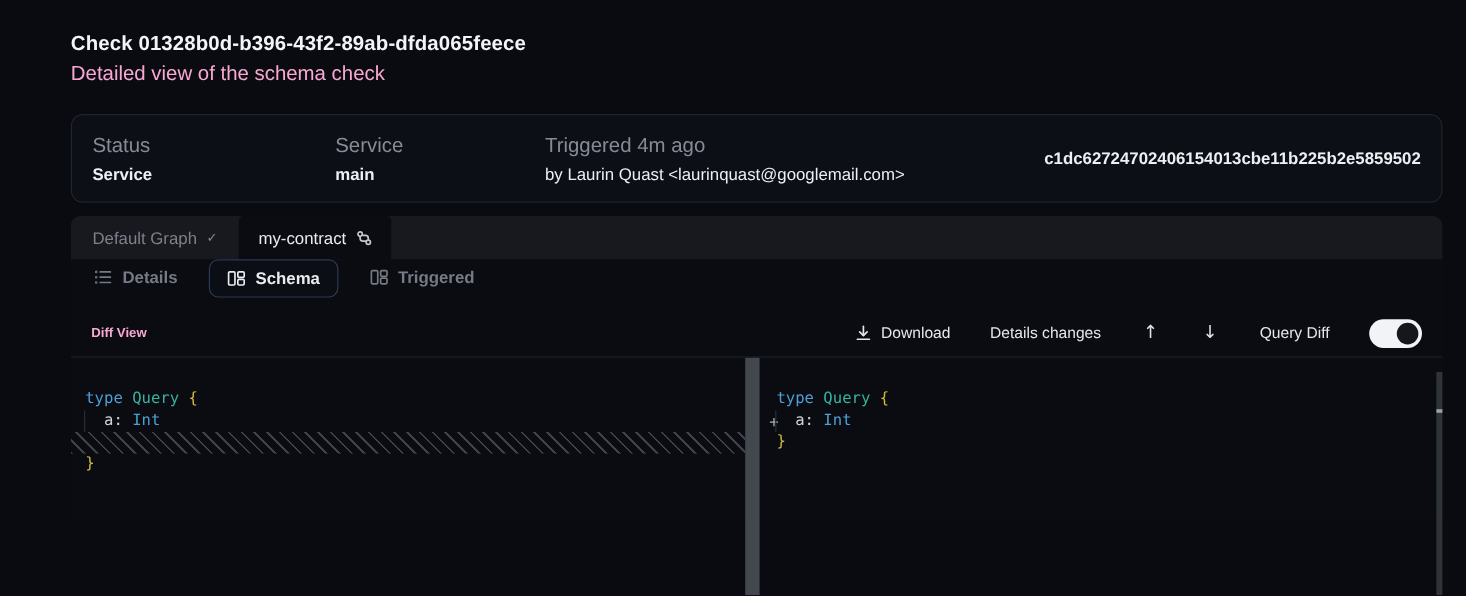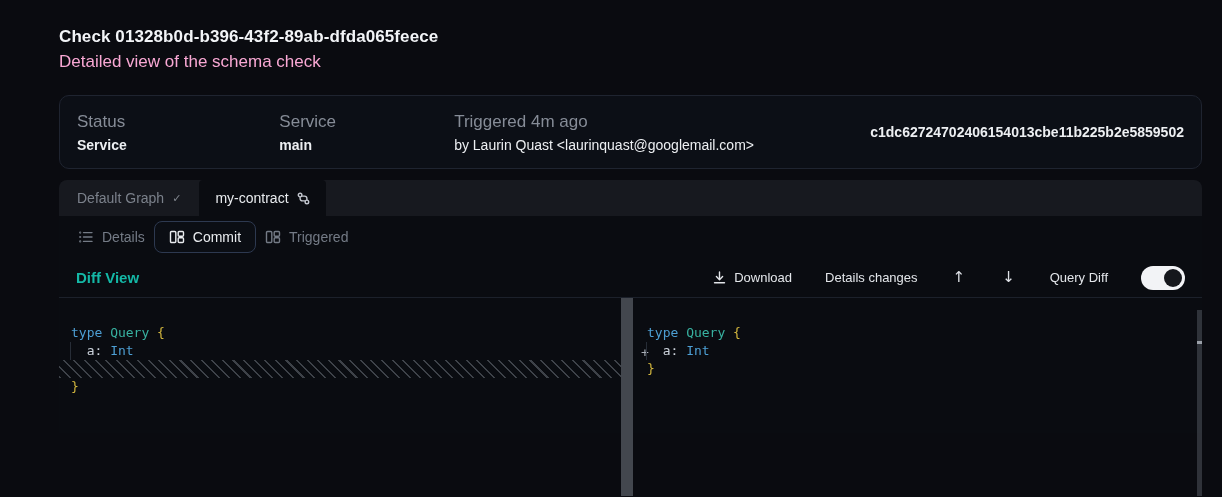--- a/index.html
+++ b/index.html
@@ -36,38 +36,38 @@
   .graph-tabs { display:flex; height:36px; background:#17191f; border-radius:8px 8px 0 0; }
   .graph-tab {
     display:flex; align-items:center; gap:8px; padding:0 18px;
     font-size:14px; color:#7b818b; cursor:pointer; white-space:nowrap;
   }
   .graph-tab .check { font-size:11px; color:#82878f; }
   .graph-tab.active { background:#0a0c11; color:#e9ecef; border-radius:4px 4px 0 0; padding:0 16px; }
   .graph-tab.active svg { stroke:#c3c7cf; }
 
   
-  .view-tabs { display:flex; align-items:center; height:42px; padding-left:17px; gap:7px; }
+  .view-tabs { display:flex; align-items:flex-start; height:42px; padding-left:17px; gap:24px;font-weight:bold; }
   .view-tab {
     display:flex; align-items:center; gap:8px; font-size:14px;
     color:#747b86; cursor:pointer; padding:7px 2px; white-space:nowrap;
   }
   .view-tab svg { stroke:#747b86; }
   .view-tab.selected {
     color:#e9ecef; background:#0b0e14;
     border:1px solid #2d3950; border-radius:8px; padding:7px 14px;
   }
   .view-tab.selected svg { stroke:#e9ecef; }
 
   
   .diff-toolbar {
     height:40px; display:flex; align-items:center; justify-content:space-between;
     padding:0 17px; border-bottom:1px solid #1c212b;
   }
-  .diff-title { font-size:15px; font-weight:700; color:#14b8a6; }
+  .diff-title { font-size:11px; font-weight:700; color:#f9a8d4; }
   .toolbar-actions { display:flex; align-items:center; gap:33px; }
   .tb-btn {
     display:flex; align-items:center; gap:7px; background:none; border:none;
     color:#e3e6ea; font-size:13px; font-family:inherit; cursor:pointer;
   }
   .tb-btn svg { stroke:#e3e6ea; }
   .tb-label { font-size:13px; color:#e3e6ea; }
   .tb-arrow {
     background:none; border:none; color:#dfe2e7; font-size:15px; line-height:1;
     cursor:pointer; padding:2px; font-family:"DejaVu Sans", sans-serif;
@@ -178,21 +178,21 @@
             <path d="M5.5 3.6 H14 M5.5 8 H14 M5.5 12.4 H14"></path>
           </svg>
           <span>Details</span>
         </div>
         <div class="view-tab selected">
           <svg width="16" height="16" viewBox="0 0 16 16">
             <rect x="1.5" y="2.5" width="5.3" height="11" rx="1"></rect>
             <rect x="9.2" y="2.5" width="5.3" height="4.7" rx="1"></rect>
             <rect x="9.2" y="8.8" width="5.3" height="4.7" rx="1"></rect>
           </svg>
-          <span>Commit</span>
+          <span>Schema</span>
         </div>
         <div class="view-tab">
           <svg width="16" height="16" viewBox="0 0 16 16">
             <rect x="1.5" y="2.5" width="5.3" height="11" rx="1"></rect>
             <rect x="9.2" y="2.5" width="5.3" height="4.7" rx="1"></rect>
             <rect x="9.2" y="8.8" width="5.3" height="4.7" rx="1"></rect>
           </svg>
           <span>Triggered</span>
         </div>
       </div>

